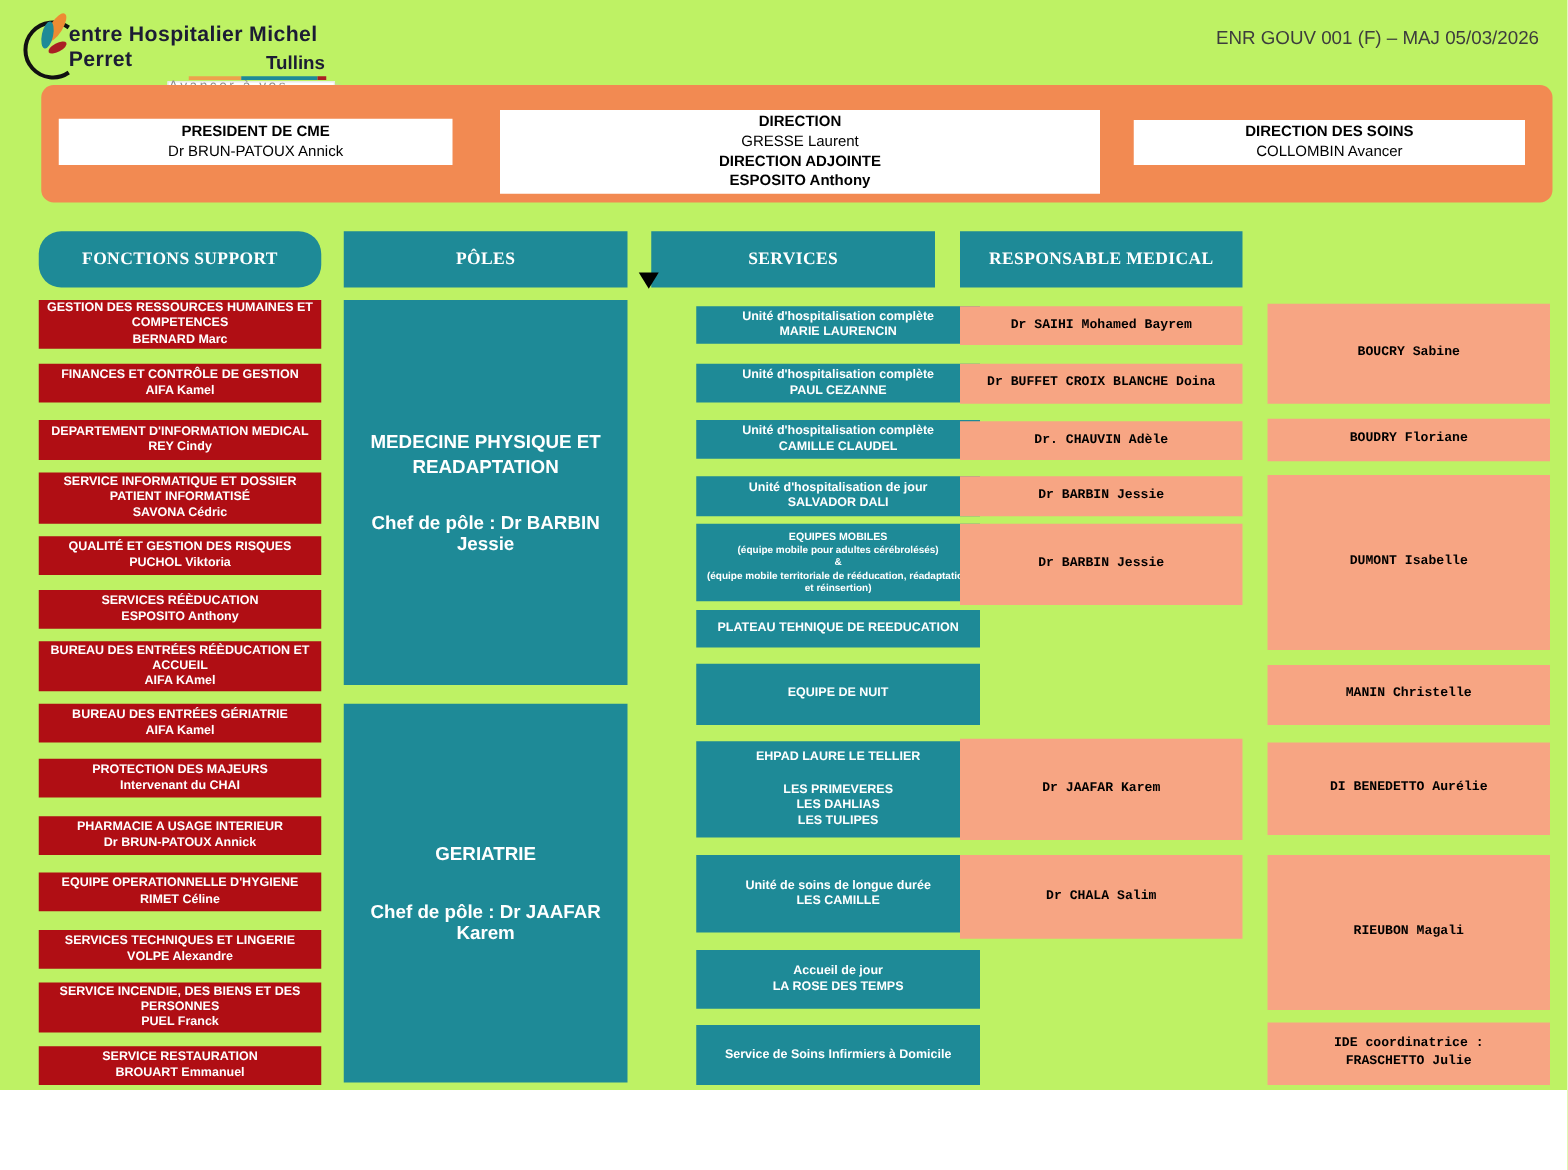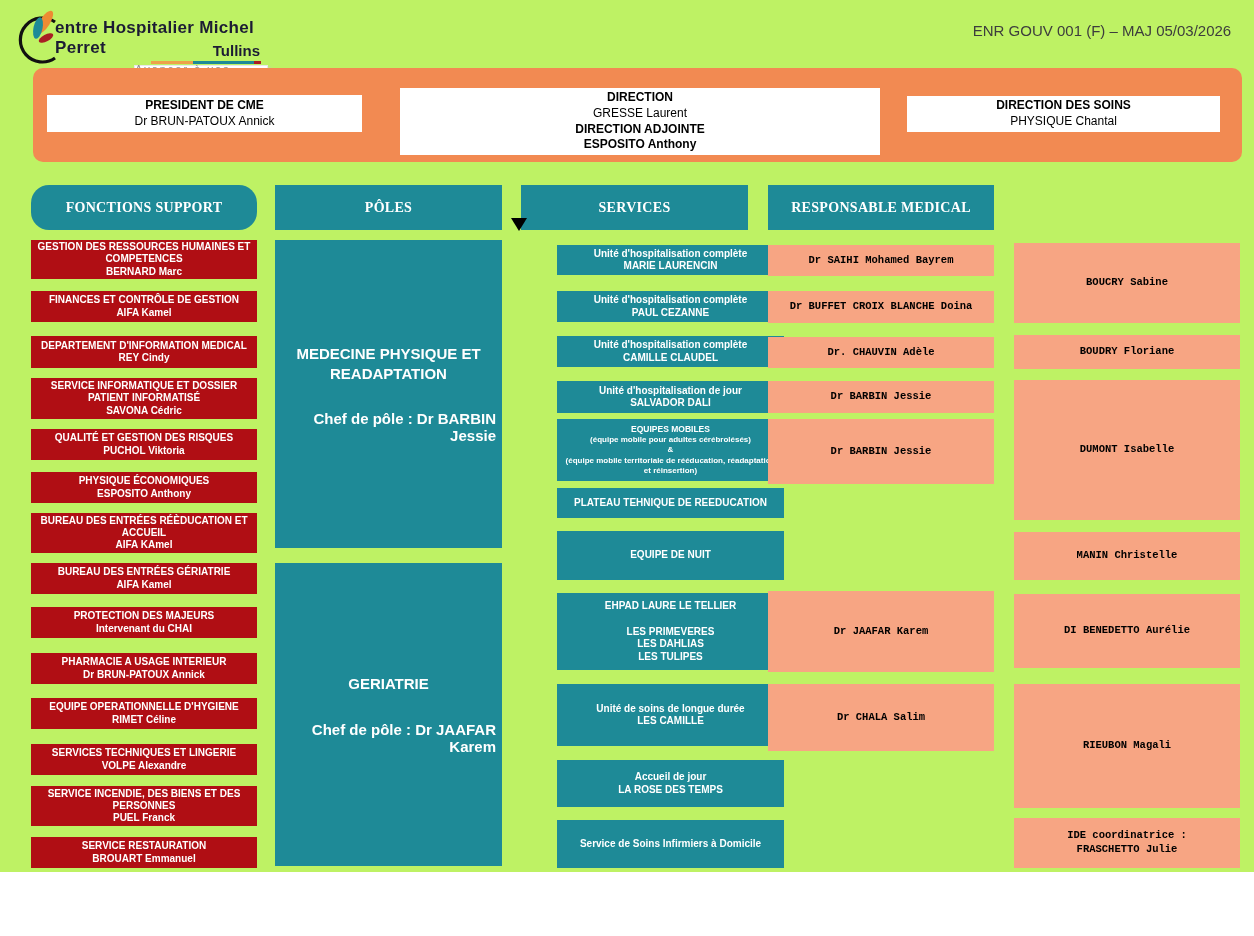--- a/index.html
+++ b/index.html
@@ -42,21 +42,21 @@
   .stray-arrow{position:absolute;left:511px;top:218px;width:0;height:0;
     border-left:8px solid transparent;border-right:8px solid transparent;border-top:13px solid #000;}
 
   
   .box{position:absolute;box-sizing:border-box;display:flex;flex-direction:column;align-items:center;justify-content:center;
     text-align:center;padding:2px 6px;}
   .red{background:#b00e14;color:#fff;left:31px;width:226px;}
   .red .t,.red .n{font-size:10px;font-weight:bold;line-height:1.22;}
   .pole{background:#1e8a97;color:#fff;left:275px;width:227px;}
   .pole .t{font-size:15px;font-weight:bold;line-height:1.35;}
-  .pole .c{font-size:15px;font-weight:bold;margin-top:26px;text-align:right;}
+  .pole .c{font-size:15px;font-weight:bold;margin-top:26px;}
   .svc{background:#1e8a97;color:#fff;left:521px;width:227px;margin-left:36px;}
   .svc .t,.svc .n{font-size:10px;font-weight:bold;line-height:1.25;}
   .svc .s{font-size:8px;font-weight:bold;line-height:1.3;}
   .svc .gap{margin-top:13px;}
   .med{background:#f7a583;color:#000;left:768px;width:226px;}
   .med .n,.cad .t,.cad .n{font-size:10.5px;font-weight:bold;line-height:1.3;font-family:Liberation Mono, monospace;}
   .cad{background:#f7a583;color:#000;left:1014px;width:226px;}
 
   
   .footer-title{position:absolute;left:0;top:896px;width:1270px;text-align:center;
@@ -92,21 +92,21 @@
       <div class="bn">Dr BRUN-PATOUX Annick</div>
     </div>
     <div class="wbox" id="box-direction">
       <div class="bt">DIRECTION</div>
       <div class="bn">GRESSE Laurent</div>
       <div class="bt">DIRECTION ADJOINTE</div>
       <div class="bt">ESPOSITO Anthony</div>
     </div>
     <div class="wbox" id="box-soins">
       <div class="bt">DIRECTION DES SOINS</div>
-      <div class="bn">PHYSIQUE Chantal</div>
+      <div class="bn">COLLOMBIN Avancer</div>
     </div>
   </div>
 
   <div class="colhead" id="head-support">FONCTIONS SUPPORT</div>
   <div class="colhead" id="head-poles">PÔLES</div>
   <div class="colhead" id="head-services">SERVICES</div>
   <div class="colhead" id="head-medical">RESPONSABLE MEDICAL</div>
   <div class="stray-arrow"></div>
 
   <div class="box red" style="top:240px;height:39px">
@@ -123,21 +123,21 @@
   </div>
   <div class="box red" style="top:378px;height:41px">
     <div class="t">SERVICE INFORMATIQUE ET DOSSIER PATIENT INFORMATISÉ</div>
     <div class="n">SAVONA Cédric</div>
   </div>
   <div class="box red" style="top:429px;height:31px">
     <div class="t">QUALITÉ ET GESTION DES RISQUES</div>
     <div class="n">PUCHOL Viktoria</div>
   </div>
   <div class="box red" style="top:472px;height:31px">
-    <div class="t">PHYSIQUE ÉCONOMIQUES</div>
+    <div class="t">SERVICES RÉÈDUCATION</div>
     <div class="n">ESPOSITO Anthony</div>
   </div>
   <div class="box red" style="top:513px;height:40px">
     <div class="t">BUREAU DES ENTRÉES RÉÈDUCATION ET ACCUEIL</div>
     <div class="n">AIFA KAmel</div>
   </div>
   <div class="box red" style="top:563px;height:31px">
     <div class="t">BUREAU DES ENTRÉES GÉRIATRIE</div>
     <div class="n">AIFA Kamel</div>
   </div>

